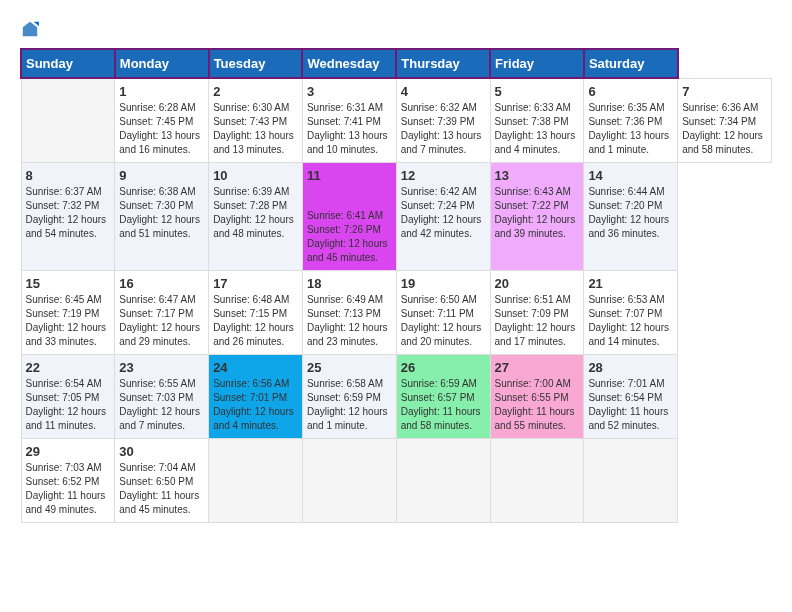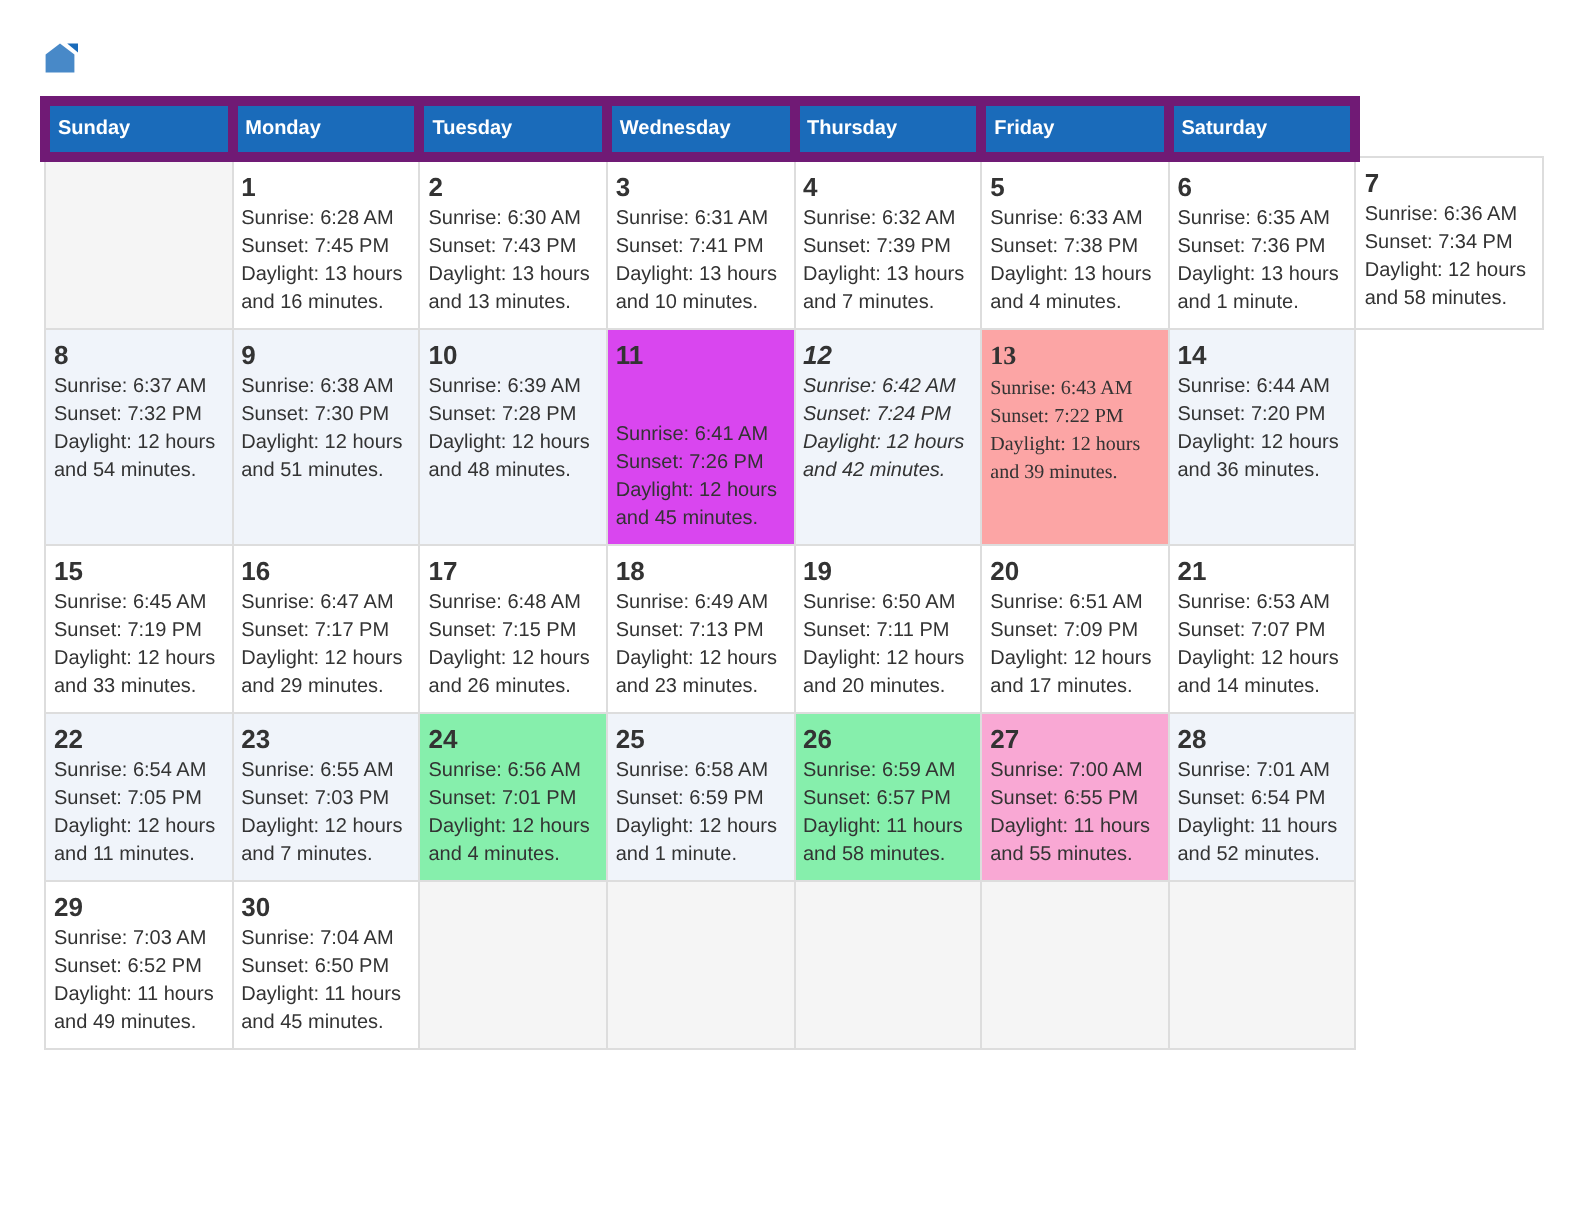--- a/index.html
+++ b/index.html
@@ -49,24 +49,24 @@
     }
     .calendar-table {
       width: 100%;
       border-collapse: collapse;
       table-layout: fixed;
     }
     .calendar-table th {
       background-color: #1a6bba;
       color: #fff;
       padding: 6px 4px;
-      font-size: 10px;
+      font-size: 13px;
       font-weight: bold;
       text-align: left;
-      border: 5px solid #701a75;
+      border: 2px solid #701a75;
     }
     .calendar-table td {
       vertical-align: top;
       padding: 5px 4px;
       font-size: 10px;
       color: #333;
       border: 1px solid #ddd;
       height: 80px;
       background: #fff;
     }
@@ -195,28 +195,28 @@
 Daylight: 12 hours
 and 48 minutes.</div>
         </td>
         <td style="background-color: #d946ef;">
           <span class="day-number">11</span>
           <div class="day-info" style="white-space: pre-line; margin-top: 26px;">Sunrise: 6:41 AM
 Sunset: 7:26 PM
 Daylight: 12 hours
 and 45 minutes.</div>
         </td>
-        <td style="background-color: rgb(240, 244, 250); font-style: italic;">
+        <td style="background-color: rgb(240, 244, 250);">
           <span class="day-number">12</span>
           <div class="day-info" style="white-space: pre-line;">Sunrise: 6:42 AM
 Sunset: 7:24 PM
 Daylight: 12 hours
 and 42 minutes.</div>
         </td>
-        <td style="background-color: #fca5a5; font-family: Liberation Serif, serif;">
+        <td style="background-color: #f0abfc;">
           <span class="day-number">13</span>
           <div class="day-info" style="white-space: pre-line;">Sunrise: 6:43 AM
 Sunset: 7:22 PM
 Daylight: 12 hours
 and 39 minutes.</div>
         </td>
         <td style="background-color: rgb(240, 244, 250);">
           <span class="day-number">14</span>
           <div class="day-info" style="white-space: pre-line;">Sunrise: 6:44 AM
 Sunset: 7:20 PM
@@ -283,21 +283,21 @@
 Daylight: 12 hours
 and 11 minutes.</div>
         </td>
         <td style="background-color: rgb(240, 244, 250);">
           <span class="day-number">23</span>
           <div class="day-info" style="white-space: pre-line;">Sunrise: 6:55 AM
 Sunset: 7:03 PM
 Daylight: 12 hours
 and 7 minutes.</div>
         </td>
-        <td style="background-color: #86efac;">
+        <td style="background-color: #0ea5e9;">
           <span class="day-number">24</span>
           <div class="day-info" style="white-space: pre-line;">Sunrise: 6:56 AM
 Sunset: 7:01 PM
 Daylight: 12 hours
 and 4 minutes.</div>
         </td>
         <td style="background-color: rgb(240, 244, 250);">
           <span class="day-number">25</span>
           <div class="day-info" style="white-space: pre-line;">Sunrise: 6:58 AM
 Sunset: 6:59 PM

